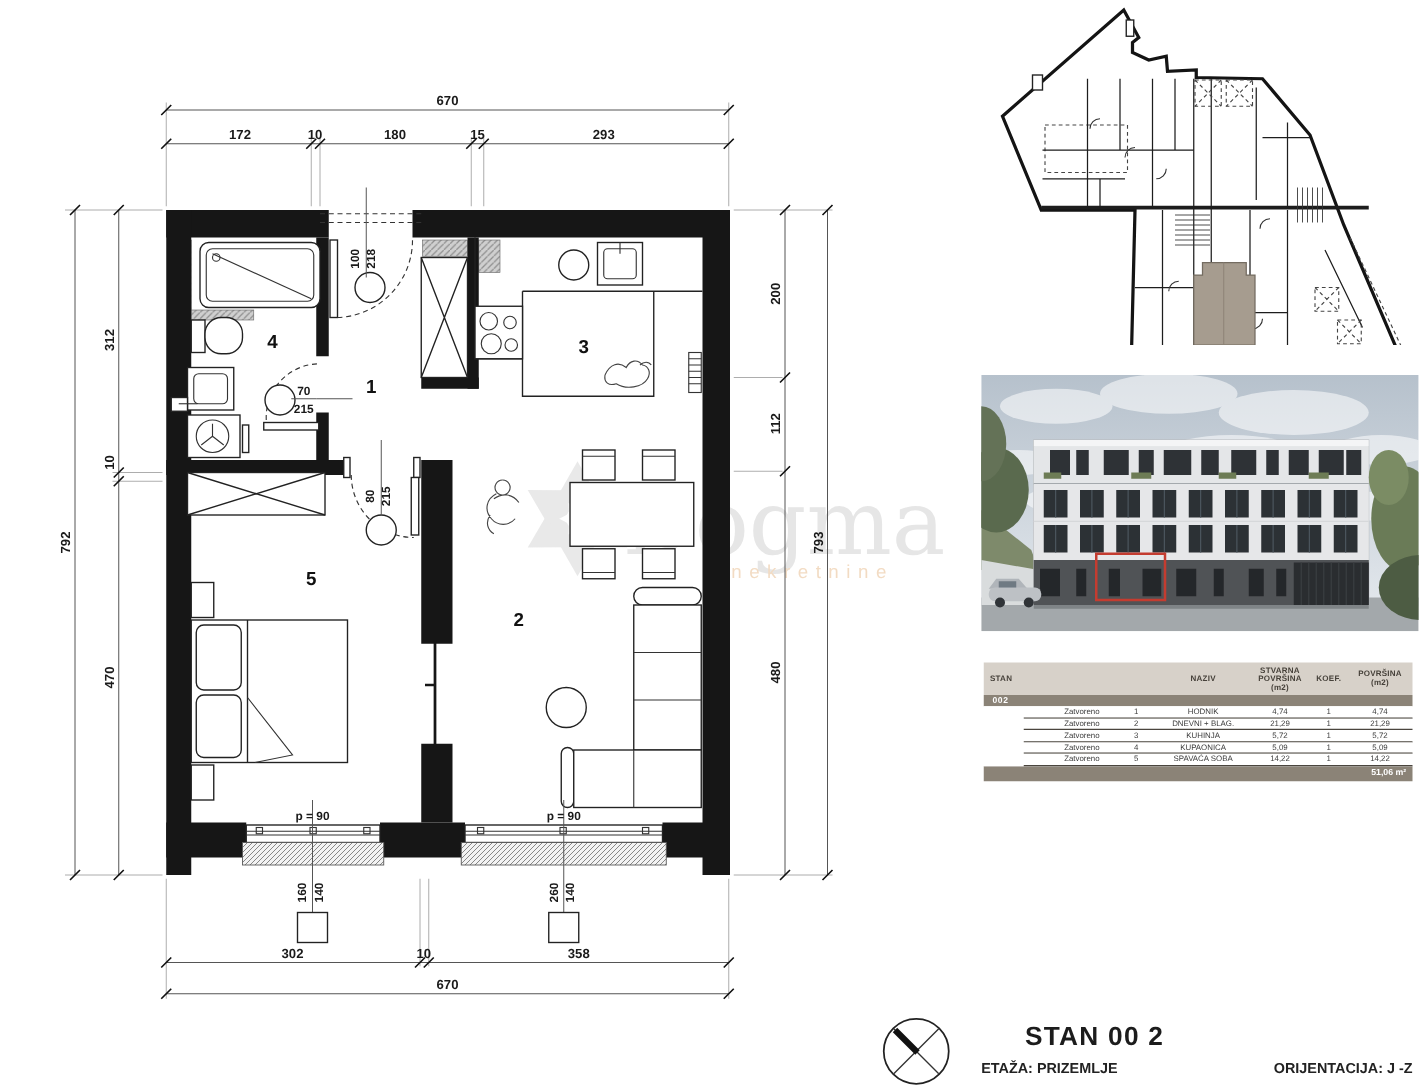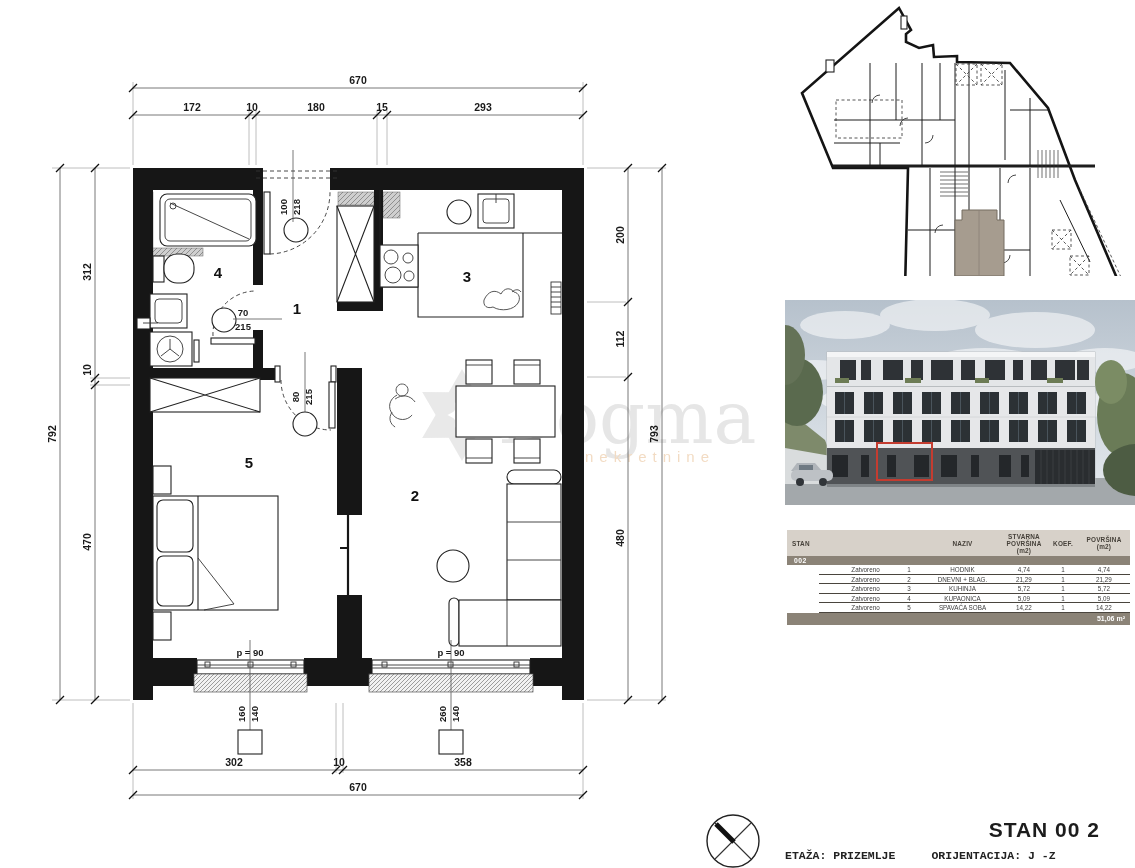--- a/index.html
+++ b/index.html
@@ -40,24 +40,24 @@
   .tfoot  { height:12px; background:#8b8377; color:#fff; font-size:7px; font-weight:bold;
             line-height:12px; text-align:right; padding-right:5px; }
   .c-stan { width:51px; padding-left:5px; }
   .c-type { width:55px; text-align:center; }
   .c-num  { width:32px; text-align:center; }
   .c-naziv{ width:75px; text-align:center; }
   .c-stv  { width:48px; text-align:center; }
   .c-koef { width:30px; text-align:center; }
   .c-pov  { width:52px; text-align:center; }
 
-  .pagetitle { position:absolute; left:820px; top:818px; width:280px; text-align:right;
+  .pagetitle { position:absolute; left:820px; top:818px; width:280px; text-align:left;
                font-size:21px; font-weight:bold; letter-spacing:1px; color:#1c1c1c; }
   .pagesub   { position:absolute; left:785px; top:849px; width:345px; display:flex;
-               justify-content:flex-start; gap:36px; font-size:11.5px; font-weight:bold; color:#222;font-family:Liberation Mono, monospace; }
+               justify-content:space-between; gap:36px; font-size:11.5px; font-weight:bold; color:#222; }
 </style>
 </head>
 <body>
 
 <svg id="stage" viewBox="0 0 1135 868">
   <defs>
     <pattern id="hatchGray" width="5" height="5" patternUnits="userSpaceOnUse">
       <rect width="5" height="5" fill="#cfcfcf"></rect>
       <path d="M0,5 L5,0" stroke="#8f8f8f" stroke-width="1"></path>
     </pattern>

